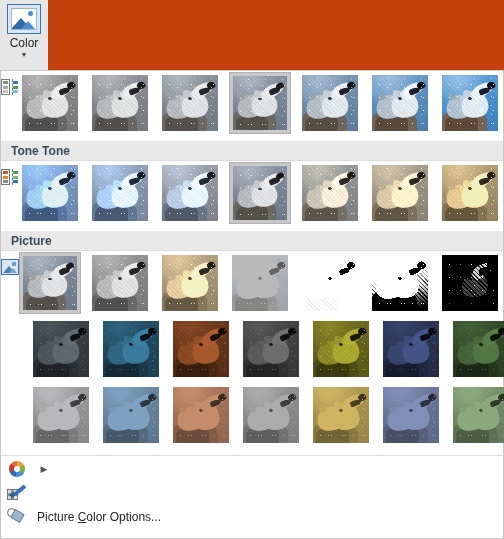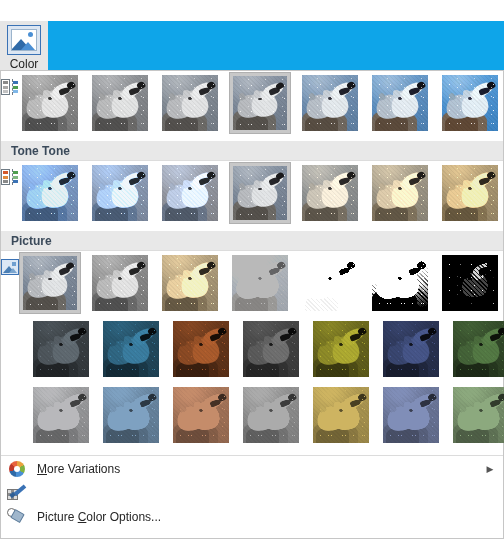--- a/index.html
+++ b/index.html
@@ -10,22 +10,21 @@
     font-family:"Liberation Sans", sans-serif;
     font-size:12px;
     color:#262626;
     overflow:hidden;
   }
   #root{position:relative;width:504px;height:539px;box-sizing:border-box;}
 
   
   .ribbon{
     position:absolute;left:0;top:0;width:504px;height:70px;
-    background:#0ea5e9;
-    margin-top:21px;
+    background:#c2410c;
   }
   .ribbon-group{
     position:absolute;left:0;top:0;width:48px;height:70px;
     background:#e6e6e6;
     display:flex;flex-direction:column;align-items:center;
     padding-top:4px;box-sizing:border-box;
   }
   .ribbon-btn-icon{
     width:34px;height:30px;
     border:1px solid #3a72b5;
@@ -1028,21 +1027,20 @@
             </div>
           </div>
         </div>
       </div>
     <div class="menu-sep"></div>
     <div id="menu-host">
         <div class="menu-item">
           <span class="menu-icon">
             <div class="ic-pie"></div>
           </span>
-          <span class="menu-label"><span></span><u>M</u><span>ore Variations</span></span>
           <span class="menu-arrow">▶</span>
         </div>
         <div class="menu-item">
           <span class="menu-icon">
             <div class="ic-pen">
               <div class="chk"></div>
               <div class="nib"></div>
               <div class="nib2"></div>
             </div>
           </span>

